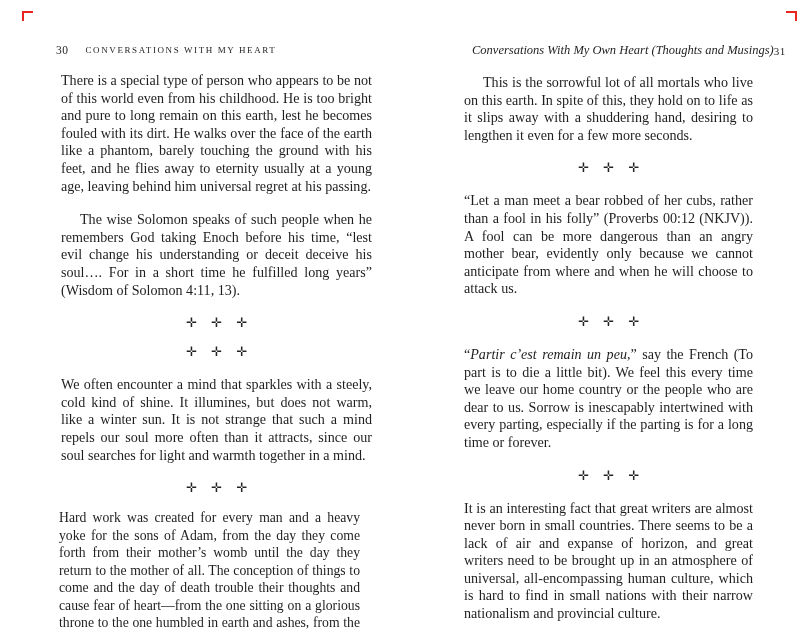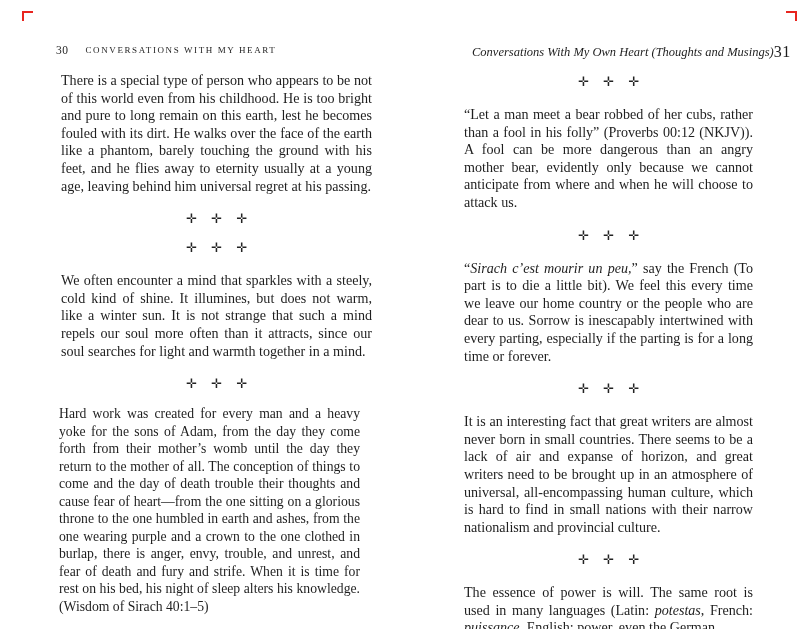--- a/index.html
+++ b/index.html
@@ -73,21 +73,21 @@
     align-items: center;
     justify-content: space-between;
   }
   .header-right .running-title-italic {
     font-style: italic;
     font-size: 12.5px;
     padding-left: 24px;
     white-space: nowrap;
   }
   .header-right .pagenum {
-    font-size: 16px;
+    font-size: 11px;
     letter-spacing: 0.5px;
   }
   .body-col {
     text-align: justify;
     font-size: 14.1px;
     line-height: 17.6px;
     hyphens: none;
   }
   .para { margin: 16px; }
   .para.indent { text-indent: 19px; }
@@ -116,38 +116,40 @@
   <div class="crop-mark crop-left" style="border-color: rgb(232, 37, 31);"></div>
   <div class="crop-mark crop-right" style="border-color: rgb(232, 37, 31);"></div>
 
   <div class="page page-left">
     <div class="header-left">
       <span class="pagenum">30</span>
       <span class="running-title">CONVERSATIONS WITH MY HEART</span>
     </div>
     <div class="body-col" id="left-body">
         <div class="para"><span>There is a special type of person who appears to be not of this world even from his childhood. He is too bright and pure to long remain on this earth, lest he becomes fouled with its dirt. He walks over the face of the earth like a phantom, barely touching the ground with his feet, and he flies away to eternity usually at a young age, leaving behind him universal regret at his passing.</span></div>
+        <div class="para indent"><span>The wise Solomon speaks of such people when he remembers God taking Enoch before his time, “lest evil change his understanding or deceit deceive his soul…. For in a short time he fulfilled long years” (Wisdom of Solomon 4:11, 13).</span></div>
         <div class="separator">✛ ✛ ✛</div>
         <div class="separator">✛ ✛ ✛</div>
         <div class="para"><span>We often encounter a mind that sparkles with a steely, cold kind of shine. It illumines, but does not warm, like a winter sun. It is not strange that such a mind repels our soul more often than it attracts, since our soul searches for light and warmth together in a mind.</span></div>
         <div class="separator">✛ ✛ ✛</div>
         <div class="quote"><span>Hard work was created for every man and a heavy yoke for the sons of Adam, from the day they come forth from their mother’s womb until the day they return to the mother of all. The conception of things to come and the day of death trouble their thoughts and cause fear of heart—from the one sitting on a glorious throne to the one humbled in earth and ashes, from the one wearing purple and a crown to the one clothed in burlap, there is anger, envy, trouble, and unrest, and fear of death and fury and strife. When it is time for rest on his bed, his night of sleep alters his knowledge. (Wisdom of Sirach 40:1–5)</span></div>
       </div>
   </div>
 
   <div class="page page-right">
     <div class="header-right">
       <span class="running-title-italic">Conversations With My Own Heart (Thoughts and Musings)</span>
       <span class="pagenum">31</span>
     </div>
     <div class="body-col" id="right-body">
+        <div class="para indent"><span>This is the sorrowful lot of all mortals who live on this earth. In spite of this, they hold on to life as it slips away with a shuddering hand, desiring to lengthen it even for a few more seconds.</span></div>
         <div class="separator">✛ ✛ ✛</div>
         <div class="para"><span>“Let a man meet a bear robbed of her cubs, rather than a fool in his folly” (Proverbs 00:12 (NKJV)). A fool can be more dangerous than an angry mother bear, evidently only because we cannot anticipate from where and when he will choose to attack us.</span></div>
         <div class="separator">✛ ✛ ✛</div>
-        <div class="para"><span>“</span><span class="it">Sirach c’est mourir un peu,</span><span>” say the French (To part is to die a little bit). We feel this every time we leave our home country or the people who are dear to us. Sorrow is inescapably intertwined with every parting, especially if the parting is for a long time or forever.</span></div>
+        <div class="para"><span>“</span><span class="it">Partir c’est remain un peu,</span><span>” say the French (To part is to die a little bit). We feel this every time we leave our home country or the people who are dear to us. Sorrow is inescapably intertwined with every parting, especially if the parting is for a long time or forever.</span></div>
         <div class="separator">✛ ✛ ✛</div>
         <div class="para"><span>It is an interesting fact that great writers are almost never born in small countries. There seems to be a lack of air and expanse of horizon, and great writers need to be brought up in an atmosphere of universal, all-encompassing human culture, which is hard to find in small nations with their narrow nationalism and provincial culture.</span></div>
         <div class="separator">✛ ✛ ✛</div>
         <div class="para"><span>The essence of power is will. The same root is used in many languages (Latin: </span><span class="it">potestas</span><span>, French: </span><span class="it">puissance</span><span>, English: power, even the German </span></div>
       </div>
   </div>
 
 </div>
 
 </body></html>

